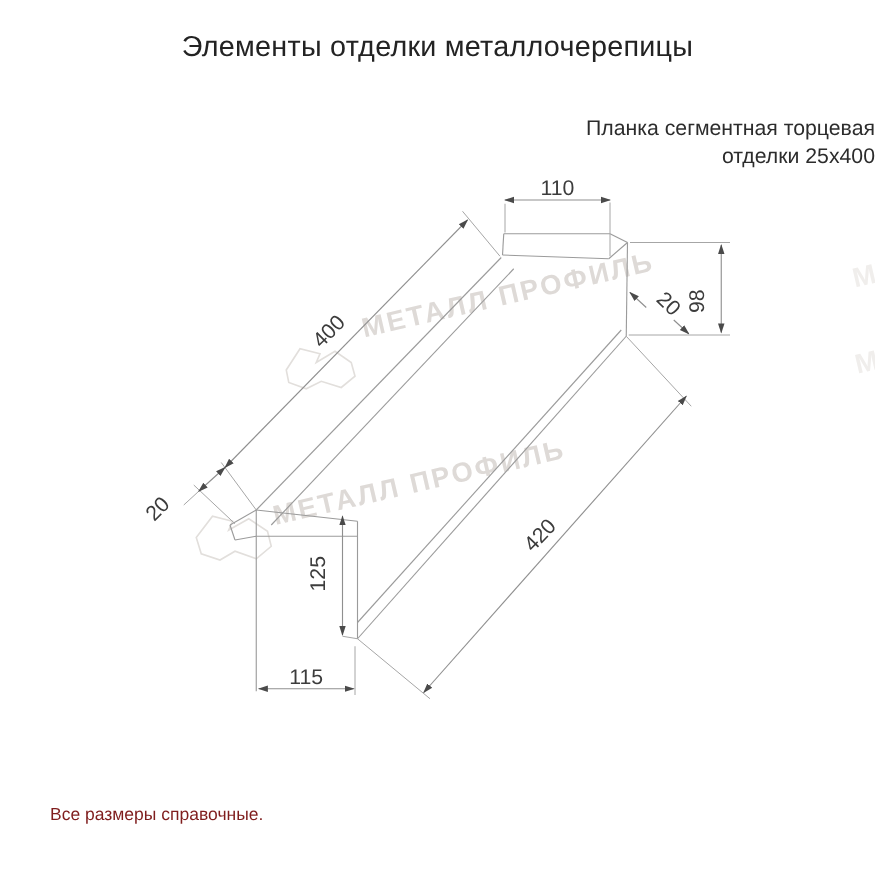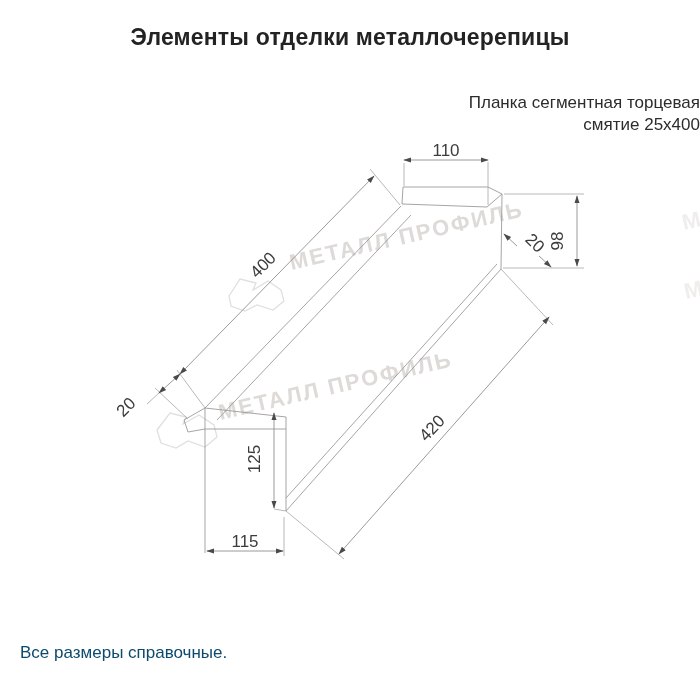--- a/index.html
+++ b/index.html
@@ -7,52 +7,52 @@
     width:700px;height:700px;
     background:#ffffff;
     font-family:"Liberation Sans", sans-serif;
     position:relative;
     overflow:hidden;
   }
   .page{position:absolute;inset:0;width:700px;height:700px;}
   .title{
     position:absolute;top:24px;left:0;width:700px;
     text-align:center;
-    font-size:23px;font-weight:bold;color:#232323;
+    font-size:23px;font-weight:normal;color:#232323;
     letter-spacing:0.2px;
   }
   .subtitle{
     position:absolute;left:0;width:700px;text-align:right;
     font-size:17px;color:#2c2c2c;
   }
   .subtitle.l1{top:93px;}
   .subtitle.l2{top:115px;}
   .footer{
-    position:absolute;left:20px;
-    font-size:17px;color:#0c4a6e;
+    position:absolute;left:40px;
+    font-size:14px;color:#7f1d1d;
   }
   .footer.l1{top:643px;}
   .footer.l2{top:661px;}
   svg{position:absolute;top:0;left:0;overflow:hidden;}
   .draw-line{stroke:#9b9b9b;stroke-width:0.9;fill:none;}
   .ext-line{stroke:#a6a6a6;stroke-width:0.8;fill:none;}
   .dim-line{stroke:#8f8f8f;stroke-width:0.9;fill:none;}
   .dim-text{fill:#3c3c3c;font-size:17px;font-family:"Liberation Sans",sans-serif;}
   .wm-text{fill:#dedad7;font-size:22px;font-weight:600;letter-spacing:2px;font-family:"Liberation Sans",sans-serif;}
   .wm-frag{fill:#f0eeec;font-size:22px;font-weight:600;font-family:"Liberation Sans",sans-serif;}
   .wm-logo{stroke:#e2dfdc;stroke-width:1.3;fill:none;}
 </style>
 </head>
 <body>
 
 <div class="page">
 
   <div class="title">Элементы отделки металлочерепицы</div>
   <div class="subtitle l1">Планка сегментная торцевая</div>
-  <div class="subtitle l2">смятие 25х400</div>
+  <div class="subtitle l2">отделки 25х400</div>
 
   <svg width="700" height="700" viewBox="0 0 700 700">
     <defs>
       <marker id="arr" viewBox="0 0 10 10" refX="9" refY="5" markerWidth="9" markerHeight="9" orient="auto-start-reverse">
         <path d="M0,1.8 L10,5 L0,8.2 Z" fill="#4a4a4a"></path>
       </marker>
     </defs>
 
     <g>
       <text class="wm-text" text-anchor="middle" transform="translate(408,243) rotate(-13)">МЕТАЛЛ ПРОФИЛЬ</text>

